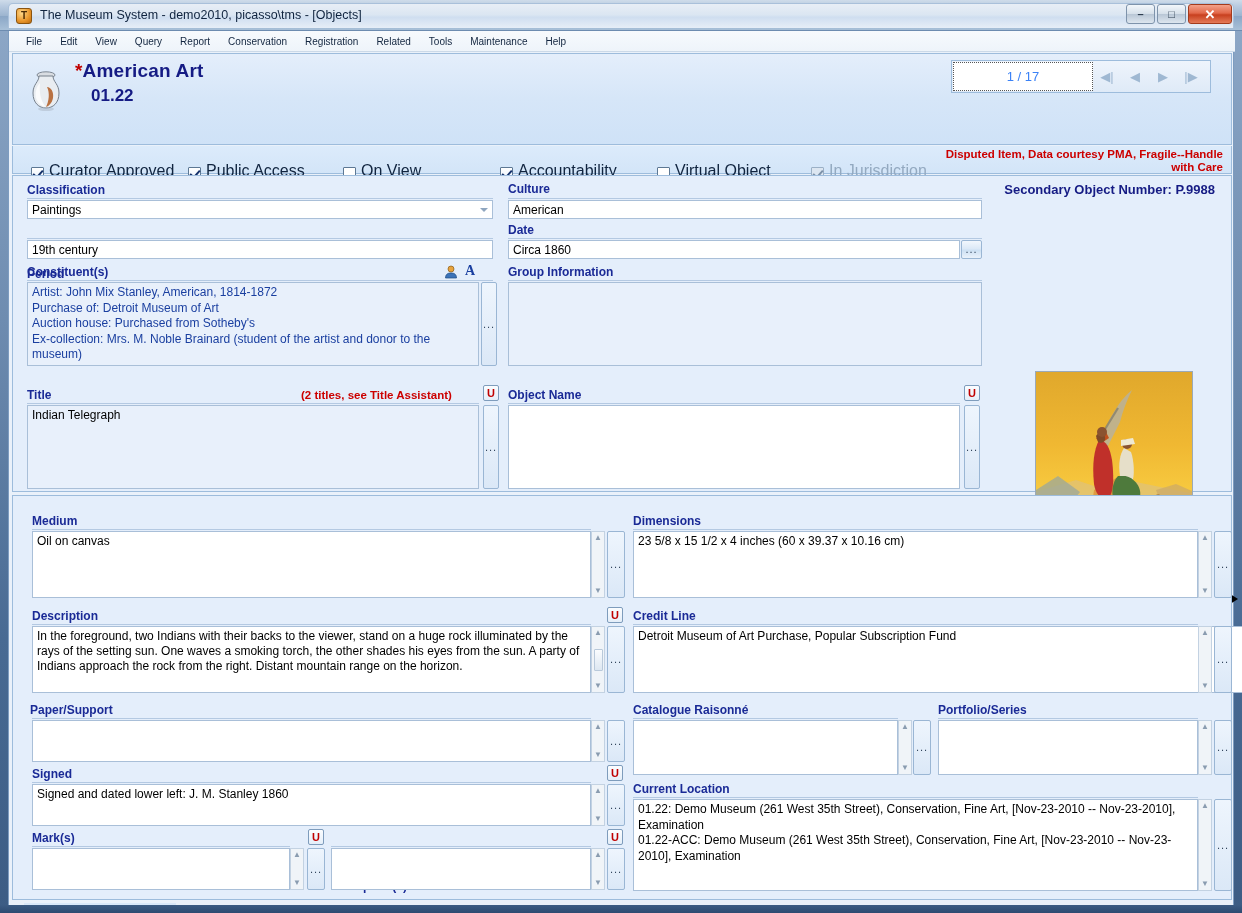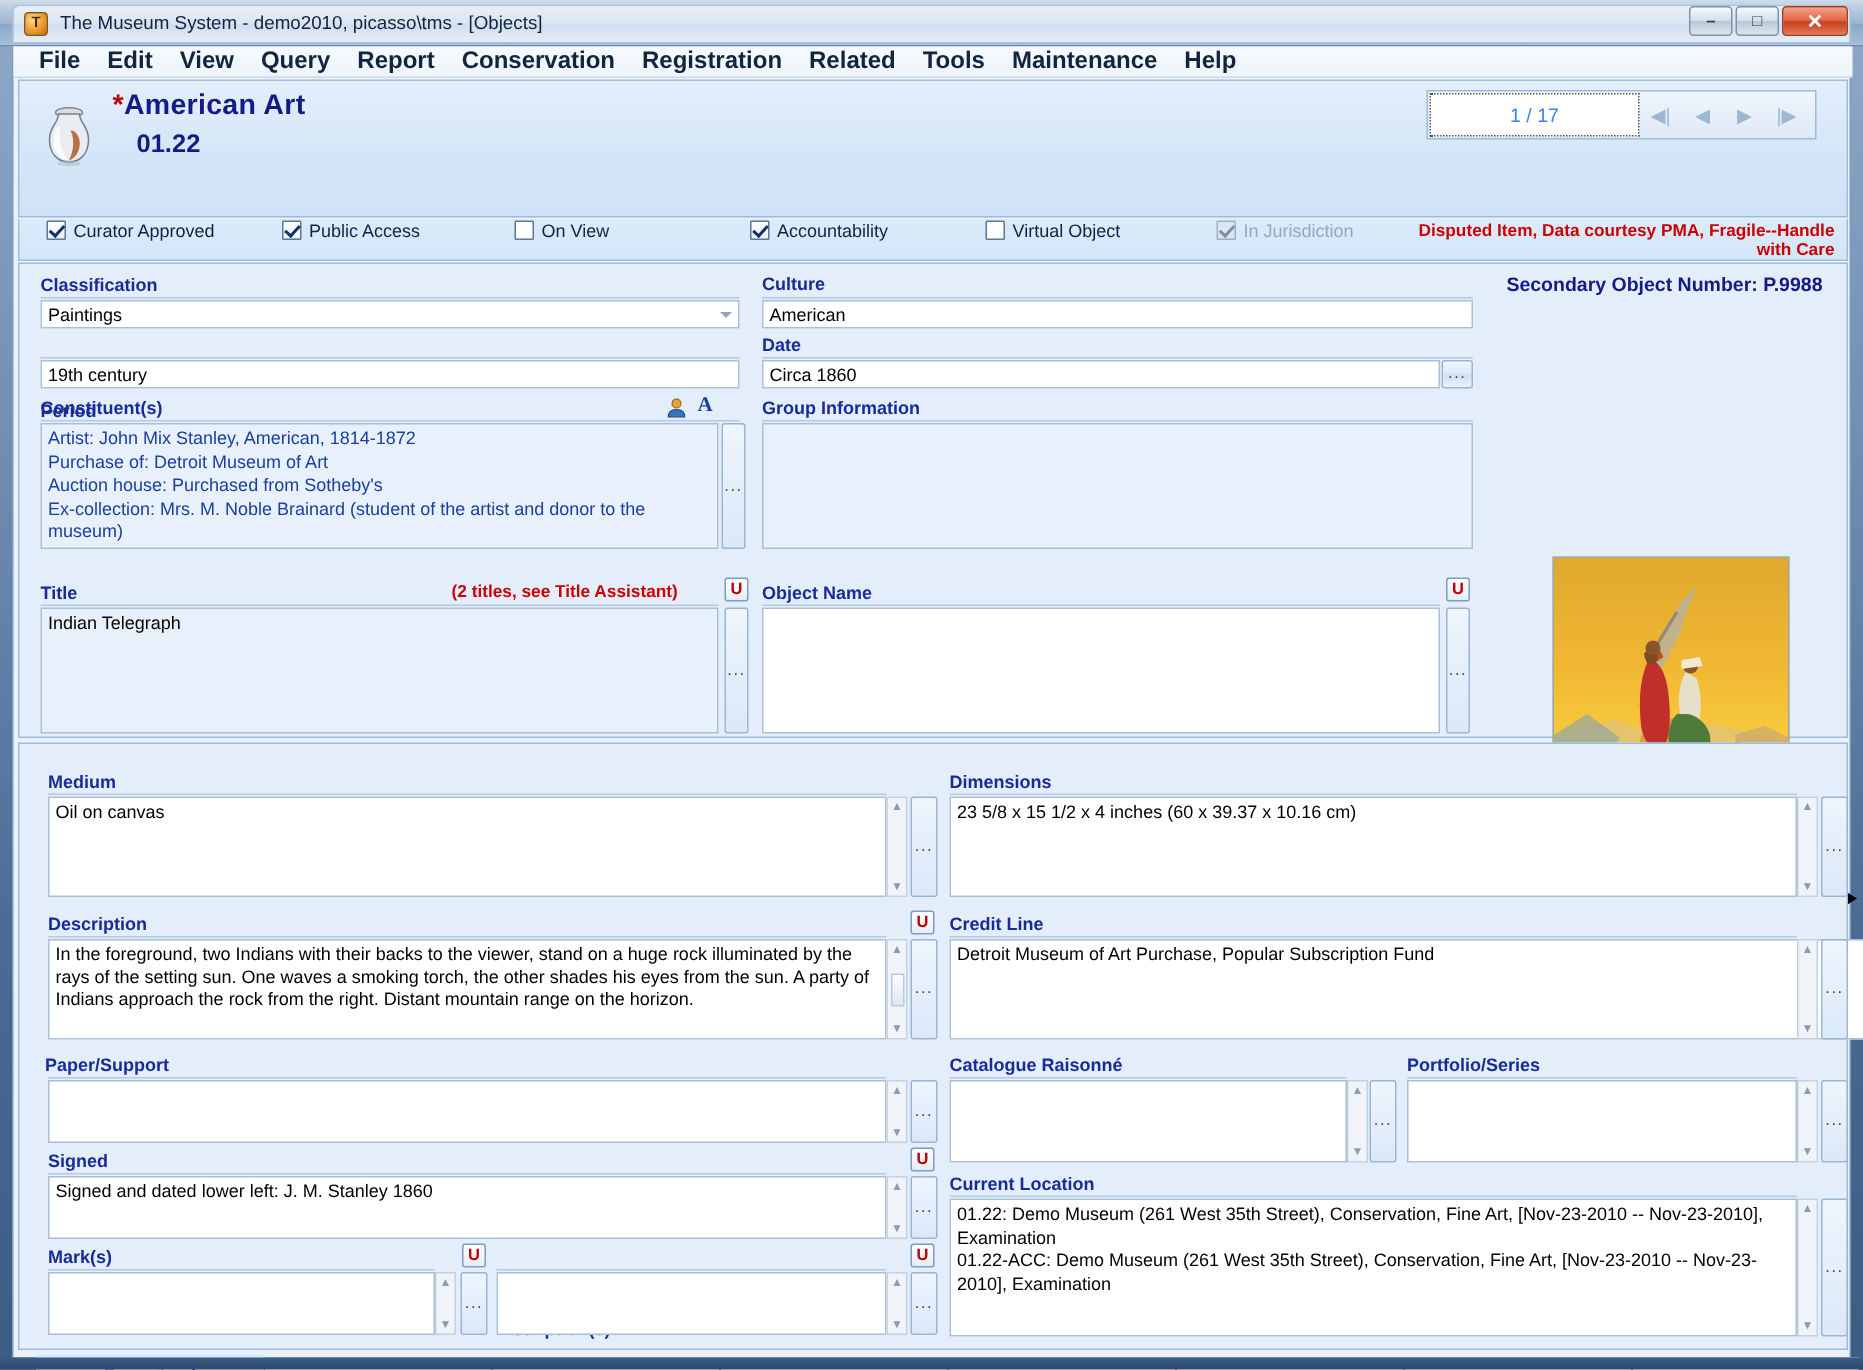--- a/index.html
+++ b/index.html
@@ -65,21 +65,21 @@
   }
 
   
   .menubar {
     position:absolute; left:0; top:0; width:1226px; height:21px;
     background: linear-gradient(180deg,#f7fafd 0%, #eef4fa 100%);
     border-bottom:1px solid #cbd9e8;
     display:flex; align-items:center; padding-left:8px;
   }
   .menu-item {
-    padding:2px 9px; font-size:16px; color:#12253f; cursor:default; white-space:nowrap;font-weight:bold;
+    padding:2px 9px; font-size:10px; color:#12253f; cursor:default; white-space:nowrap;
   }
 
   
   .rec-header {
     position:absolute; left:3px; top:22px; width:1220px; height:92px;
     background: linear-gradient(180deg,#e4eefb 0%, #d6e6f8 50%, #cfe2f7 100%);
     border:1px solid #9dbcdc;
   }
   .vase-icon {
     position:absolute; left:12px; top:13px; width:42px; height:44px;
@@ -109,21 +109,21 @@
     width:28px; height:29px; display:flex; align-items:center; justify-content:center;
     color:#9fb8d2; font-size:13px;
   }
 
   
   .check-strip {
     position:absolute; left:3px; top:115px; width:1220px; height:28px;
     background: linear-gradient(180deg,#dcebfb 0%, #d3e5f8 100%);
     border-left:1px solid #9dbcdc; border-right:1px solid #9dbcdc; border-bottom:1px solid #9dbcdc;
   }
-  .cb { position:absolute; top:1px; display:flex; align-items:flex-start; gap:5px; font-size:12px; color:#10243f; }
+  .cb { position:absolute; top:16px; display:flex; align-items:flex-end; gap:5px; font-size:16px; color:#10243f; }
   .cb .box {
     width:13px; height:13px; border:1px solid #5d7894; background:#fff;
     display:inline-block; position:relative; border-radius:1px;
   }
   .cb.checked .box { background:linear-gradient(180deg,#ffffff,#eaf3fd); }
   .cb.checked .box::after {
     content:""; position:absolute; left:3px; top:0px; width:4px; height:8px;
     border:solid #13306a; border-width:0 2px 2px 0; transform:rotate(42deg);
   }
   .cb.disabled { color:#93a9c0; }

